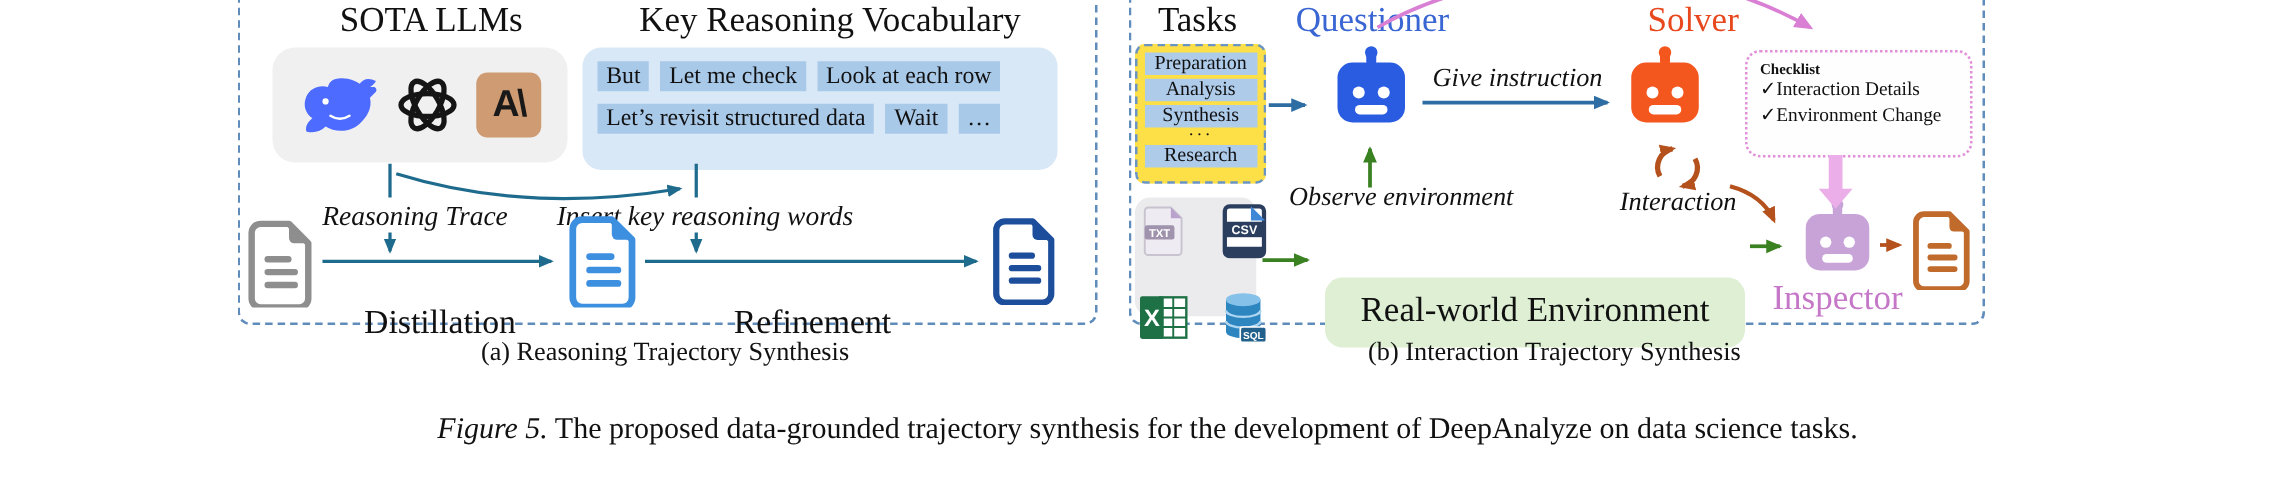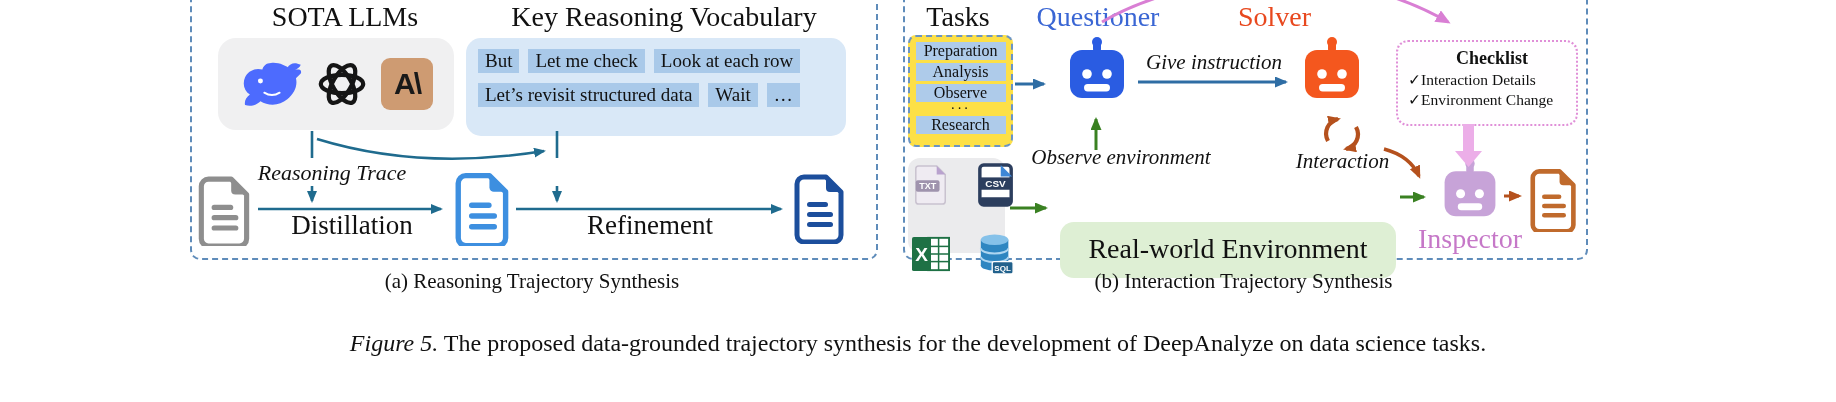--- a/index.html
+++ b/index.html
@@ -2,33 +2,33 @@
 <html><head>
 <meta charset="utf-8">
 <style>
   html,body{margin:0;padding:0;background:#fff;}
   .frame{position:relative;width:1808px;height:402px;background:#fff;overflow:hidden;
          font-family:"Liberation Serif",serif;color:#111;}
   .abs{position:absolute;}
   .panelborder{position:absolute;border:2px dashed #5f8cba;border-radius:10px;background:transparent;}
   .ttl{font-size:28px;text-align:center;white-space:nowrap;}
   .itl{font-size:22px;font-style:italic;text-align:center;white-space:nowrap;}
-  .big{font-size:27px;text-align:center;white-space:nowrap;}
+  .big{font-size:27px;text-align:center;white-space:nowrap;margin-top:32px;}
   .llmbox{background:#f0f0f1;border-radius:18px;display:flex;align-items:center;justify-content:center;gap:12px;}
   .anth{width:52px;height:52px;border-radius:9px;background:#ce9b72;display:flex;align-items:center;justify-content:center;
         font-family:"Liberation Sans",sans-serif;font-weight:700;font-size:30px;color:#191919;letter-spacing:-2px;}
   .vocabbox{background:#d9e8f7;border-radius:15px;padding:11px 12px;display:flex;flex-direction:column;gap:10px;}
   .vrow{display:flex;gap:9px;align-items:center;}
   .chip{background:#a9c9e9;padding:1px 7px;font-size:19px;white-space:nowrap;color:#111;}
   .tasksbox{border:2px dashed #6a94c4;border-radius:8px;background:#fde047;display:flex;flex-direction:column;
             align-items:center;gap:3px;padding:5px 3px;}
   .tchip{background:#aecbea;font-size:16px;width:90px;text-align:center;white-space:nowrap;}
   .tdots{font-size:14px;line-height:8px;letter-spacing:2px;}
   .checkbox{border:2px dotted #e08fd8;border-radius:12px;background:#fffeff;padding:6px 10px;}
-  .cktitle{font-size:18px;font-weight:700;line-height:1.2;margin-left:48px;}
+  .cktitle{font-size:12px;font-weight:700;line-height:1.2;}
   .ckitem{font-size:15.5px;line-height:1.3;white-space:nowrap;}
   .envbox{background:#deefd4;border-radius:14px;text-align:center;font-size:28px;line-height:54px;white-space:nowrap;margin-top:42px;}
   .filesbox{background:#ebebed;border-radius:12px;display:grid;grid-template-columns:1fr 1fr;
             justify-items:center;align-items:center;padding:5px 2px;gap:25px;}
   .cap{font-size:21px;text-align:center;white-space:nowrap;}
   .figcap{font-size:24px;text-align:center;white-space:nowrap;}
   .qcolor{color:#3a66d4;} .scolor{color:#e8481e;} .icolor{color:#c678c8;}
   svg{display:block;}
 </style>
 </head>
@@ -67,20 +67,21 @@
       <span class="chip">But</span>
       <span class="chip">Let me check</span>
       <span class="chip">Look at each row</span>
     </div>
     <div class="vrow">
       <span class="chip">Let’s revisit structured data</span>
       <span class="chip">Wait</span>
       <span class="chip">…</span>
     </div>
   </div>
+  <div class="abs itl" style="left:440px;top:160px;width:248px">Insert key reasoning words</div>
   <div class="abs big" style="left:262px;top:210px;width:180px">Distillation</div>
   <div class="abs big" style="left:545px;top:210px;width:210px">Refinement</div>
 
   <svg class="abs" style="left:198px;top:176px;color:#8e8e8e" width="54" height="70" viewBox="0 0 52 68">
     <path d="M10 3 h22 l15 15 v43 a7 7 0 0 1 -7 7 H10 a7 7 0 0 1 -7 -7 V10 a7 7 0 0 1 7 -7 z" fill="#fff" stroke="currentColor" stroke-width="5" stroke-linejoin="round"></path>
     <path d="M32 3 l15 15 h-11 a4 4 0 0 1 -4 -4 z" fill="currentColor"></path>
     <rect x="13" y="28" width="21" height="5" rx="2.5" fill="currentColor"></rect>
     <rect x="13" y="38" width="26" height="5" rx="2.5" fill="currentColor"></rect>
     <rect x="13" y="48" width="26" height="5" rx="2.5" fill="currentColor"></rect>
   </svg>
@@ -96,26 +97,26 @@
     <path d="M32 3 l15 15 h-11 a4 4 0 0 1 -4 -4 z" fill="currentColor"></path>
     <rect x="13" y="28" width="21" height="5" rx="2.5" fill="currentColor"></rect>
     <rect x="13" y="38" width="26" height="5" rx="2.5" fill="currentColor"></rect>
     <rect x="13" y="48" width="26" height="5" rx="2.5" fill="currentColor"></rect>
   </svg>
 
   <div class="panelborder" style="left:903px;top:-14px;width:681px;height:270px"></div>
 
   <div class="abs ttl" style="left:903px;top:1px;width:110px">Tasks</div>
   <div class="abs ttl qcolor" style="left:1020px;top:1px;width:156px">Questioner</div>
-  <div class="abs ttl scolor" style="left:1217px;top:1px;width:115px">Solver</div>
+  <div class="abs ttl scolor" style="left:1297px;top:1px;width:115px">Solver</div>
 
   <div class="abs tasksbox" style="left:908px;top:35px;width:95px;height:98px">
     <div class="tchip">Preparation</div>
     <div class="tchip">Analysis</div>
-    <div class="tchip">Observe</div>
+    <div class="tchip">Synthesis</div>
     <div class="tdots">···</div>
     <div class="tchip">Research</div>
   </div>
 
   <svg class="abs" style="left:1063px;top:36px;color:#2a5ce2" width="68" height="68" viewBox="0 0 68 68">
     <circle cx="34" cy="6" r="5" fill="currentColor"></circle>
     <rect x="30" y="6" width="8" height="10" rx="3" fill="currentColor"></rect>
     <rect x="7" y="14" width="54" height="48" rx="12" fill="currentColor"></rect>
     <circle cx="24" cy="38" r="4.8" fill="#fff"></circle>
     <circle cx="44" cy="38" r="4.8" fill="#fff"></circle>

